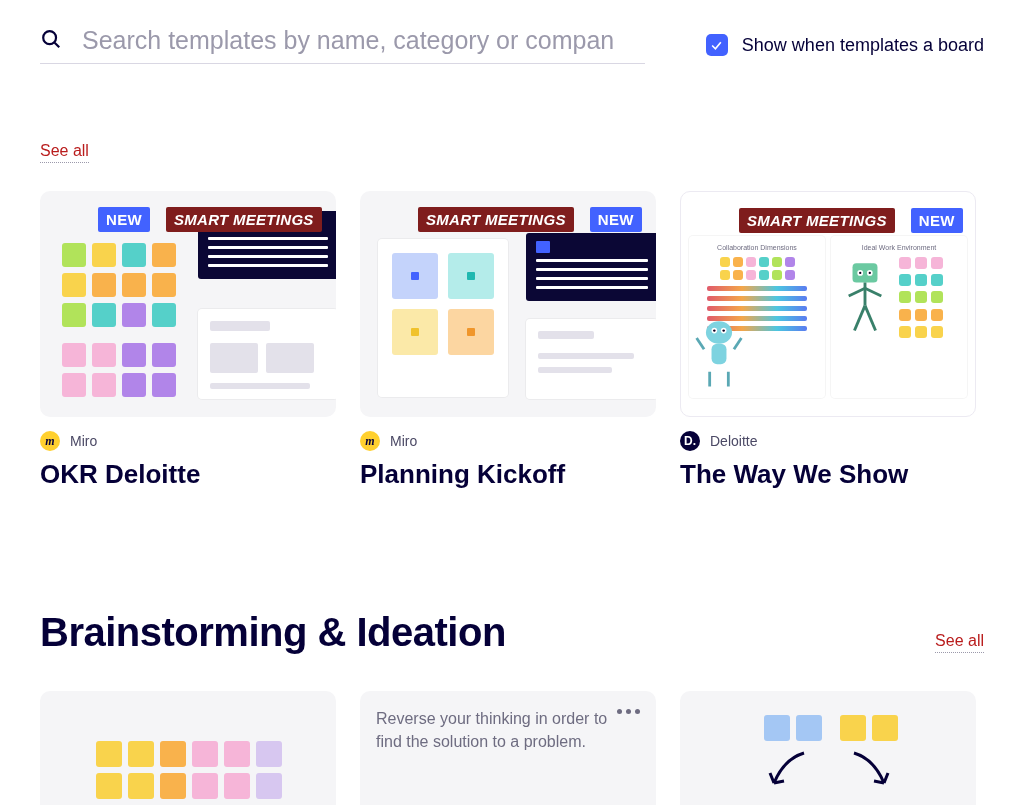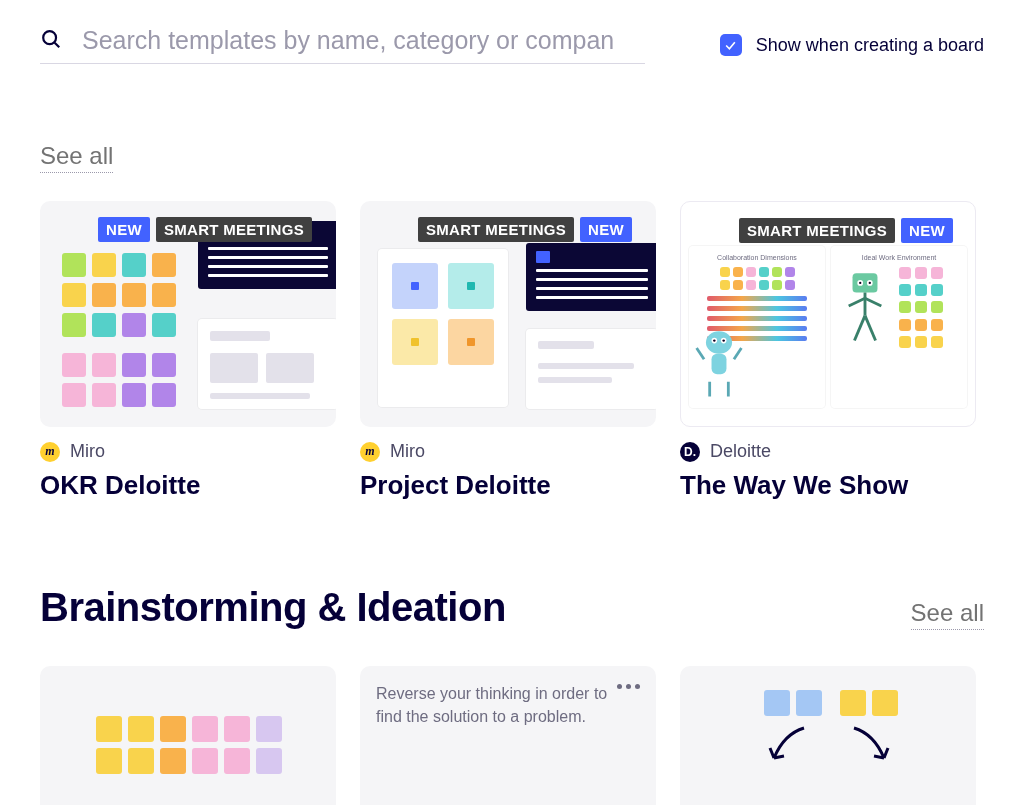--- a/index.html
+++ b/index.html
@@ -46,24 +46,24 @@
     cursor: pointer;
   }
   .cbx svg { width: 13px; height: 13px; stroke:#fff; stroke-width:3; fill:none; }
   .show-label { font-size: 18px; color:#050038; }
 
   
   .section-head {
     margin-top: 78px;
     display:flex; align-items: baseline; justify-content: space-between;
   }
-  .section-head.second { margin-top: 84px; }
+  .section-head.second { margin-top: 120px; }
   .section-title { font-size: 40px; font-weight: 600; letter-spacing: -0.5px; }
   .see-all {
-    font-size: 24px; color:#737373; text-decoration: none;
+    font-size: 16px; color:#b91c1c; text-decoration: none;
     border-bottom: 1px dotted #9b99ab; padding-bottom: 2px; cursor:pointer;
   }
 
   
   .cards-row {
     margin-top: 28px;
     display: grid;
     grid-template-columns: repeat(3, 296px);
     gap: 24px;
   }
@@ -71,40 +71,40 @@
   .thumb {
     width: 296px; height: 226px;
     background: #f5f5f7;
     border-radius: 10px;
     position: relative;
     overflow: hidden;
   }
   .thumb.white { background:#fff; border:1px solid #eceaf2; }
   .badges {
     position:absolute; left:14px; top:16px;
-    display:flex; gap:6px; z-index:5;padding-left:44px;
+    display:flex; gap:16px; z-index:5;padding-left:44px;
   }
   .badge {
     font-size:15px; font-weight:700; letter-spacing:0.3px;
     color:#fff; padding:4px 8px; border-radius:2px;
   }
   .badge.new { background:#4262ff; }
-  .badge.smart { background:#404040; }
+  .badge.smart { background:#7f1d1d;font-style:italic; }
 
   .meta-row {
     margin-top: 14px; display:flex; align-items:center; gap:10px;
   }
   .pub-icon {
     width:20px; height:20px; border-radius:50%;
     display:flex; align-items:center; justify-content:center;
     font-size:12px; font-weight:700;
   }
   .pub-icon.miro { background:#ffd02f; color:#050038; font-style:italic; font-family: Georgia, serif; }
   .pub-icon.deloitte { background:#050038; color:#fff; }
-  .pub-name { font-size:18px; color:#4b4965; }
+  .pub-name { font-size:14px; color:#4b4965; }
   .card-title { margin-top:8px; font-size:26px; font-weight:700; }
 
   
   .pane {
     position:absolute; background:#fff; border-radius:4px;
     box-shadow:0 0 0 1px rgba(0,0,0,0.04);
   }
   .dark-pane {
     position:absolute; background:#0b0735; border-radius:3px;
     padding:8px 10px 6px 10px;
@@ -164,21 +164,21 @@
     </span>
     <input type="text" placeholder="Search templates by name, category or compan" style="">
   </div>
 
   <div class="show-row">
     <span class="cbx">
       <svg viewBox="0 0 24 24">
           <polyline points="4 12 10 18 20 6"></polyline>
         </svg>
     </span>
-    <span class="show-label">Show when creating a board</span>
+    <span class="show-label">Show when templates a board</span>
   </div>
 </div>
 
 <div class="section-head">
   <a class="see-all">See all</a>
 </div>
 
 <div class="cards-row">
 
   <div class="card">
@@ -270,21 +270,21 @@
       <div class="pane" style="right:-2px; bottom:18px; width:132px; height:80px; padding:12px;">
         <div class="grey-line" style="height:8px; width:56px;"></div>
         <div class="grey-line" style="height:6px; width:96px; margin-top:14px;"></div>
         <div class="grey-line" style="height:6px; width:74px; margin-top:8px;"></div>
       </div>
     </div>
     <div class="meta-row">
       <span class="pub-icon miro">m</span>
       <span class="pub-name">Miro</span>
     </div>
-    <div class="card-title">Project Deloitte</div>
+    <div class="card-title">Planning Kickoff</div>
   </div>
 
   <div class="card">
     <div class="thumb white">
       <div class="badges">
         <span class="badge smart">SMART MEETINGS</span>
         <span class="badge new">NEW</span>
       </div>
 
       <div class="pane" style="left:8px; top:44px; width:136px; height:162px; padding:8px 10px;">

